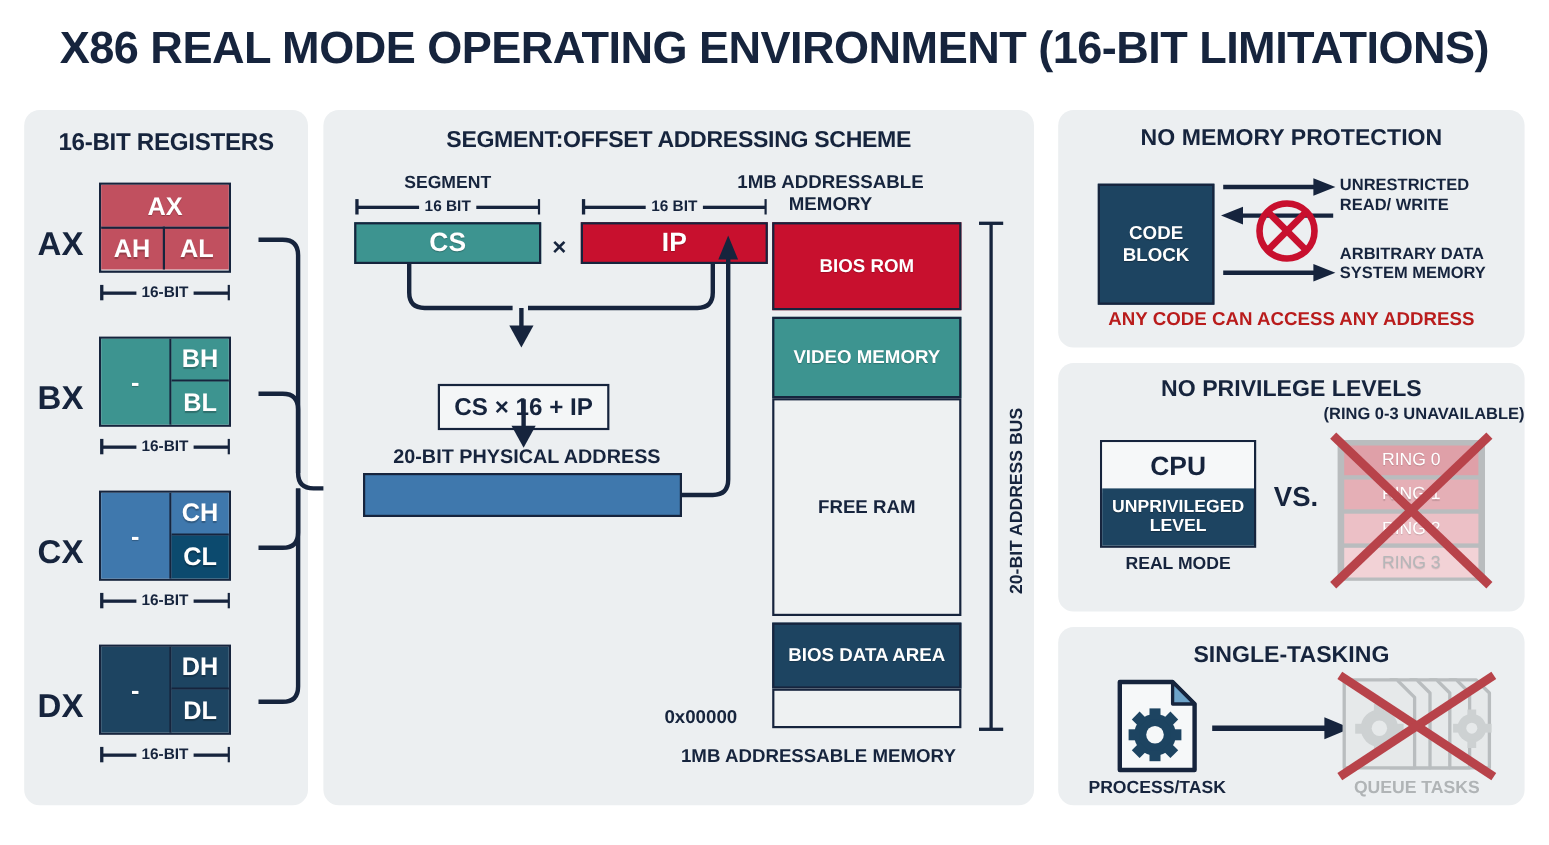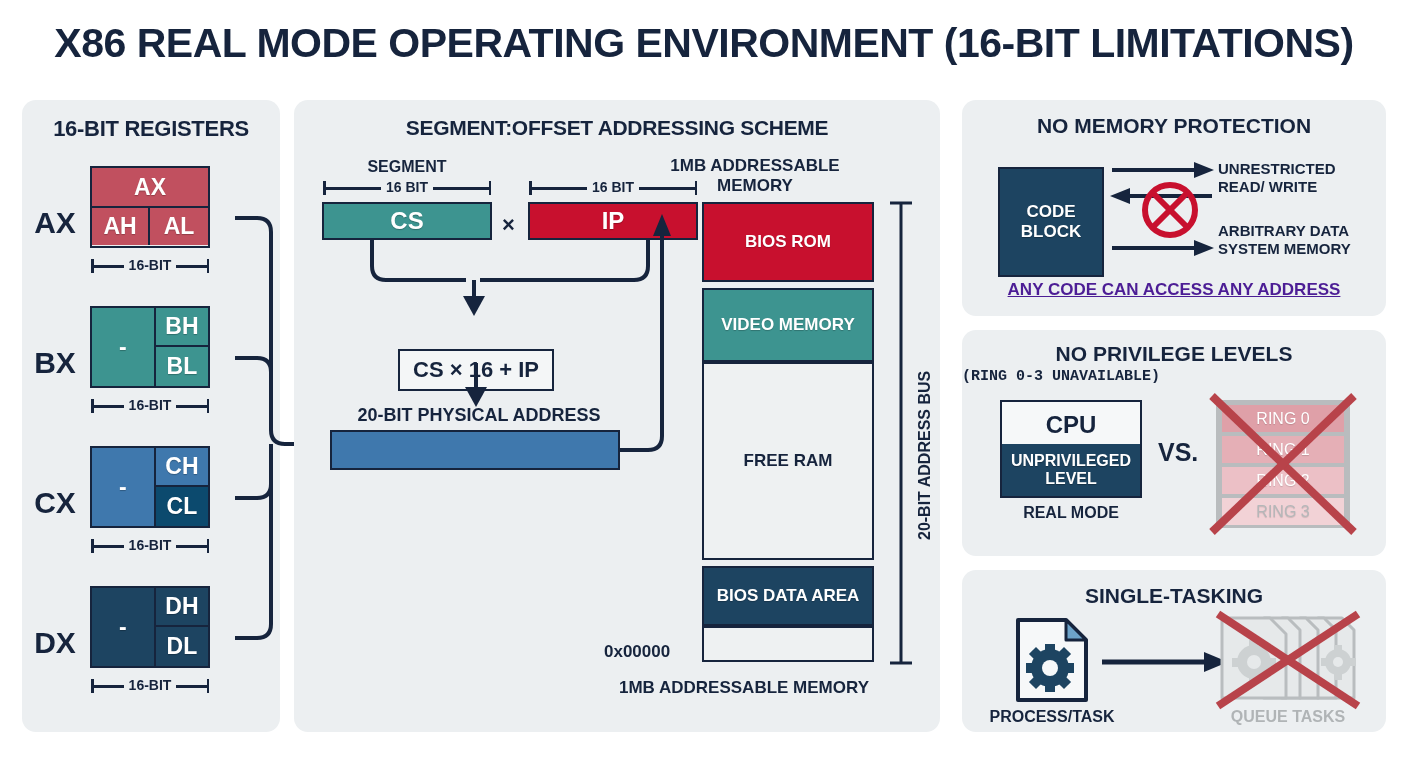--- a/index.html
+++ b/index.html
@@ -113,36 +113,36 @@
     white-space: nowrap;
   }
 
   
   #panel-mem { left: 962px; top: 100px; width: 424px; height: 216px; }
   #panel-priv { left: 962px; top: 330px; width: 424px; height: 226px; }
   #panel-task { left: 962px; top: 570px; width: 424px; height: 162px; }
 
   #mem-title { top: 14px; font-size: 21px; }
   #priv-title { top: 12px; font-size: 21px; }
-  #priv-sub { position:absolute; top: 38px; width:100%; text-align:left; font-size: 15px; font-weight: bold; color:#16243d;font-family:Liberation Mono, monospace;}
+  #priv-sub { position:absolute; top: 38px; width:100%; text-align:right; font-size: 15px; font-weight: bold; color:#16243d;}
   #task-title { top: 14px; font-size: 21px; }
 
   .code-block {
     position: absolute; border: 2.5px solid #16243d; background: #1d4461;
     display: flex; flex-direction: column; align-items: center; justify-content: center;
     color: #fff; font-size: 17px; font-weight: bold; line-height: 1.15;
     text-shadow: 0 1px 1px rgba(0,0,0,.3);
     margin-top: 15px;
   }
   .arrow-text {
     position: absolute; font-size: 15px; font-weight: bold; color: #16243d; line-height: 1.2;
   }
   .caption {
     position: absolute; width: 100%; text-align: center;
-    font-size: 17px; font-weight: bold; color: #4c1d95; text-decoration: underline;
+    font-size: 17px; font-weight: bold; color: #b91c1c;
   }
   .cpu-box {
     position: absolute; border: 2.5px solid #16243d;
   }
   .cpu-top {
     position: absolute; left:0; top:0; width: 100%; height: 46px; background: #f6f8f9;
     display:flex; align-items:center; justify-content:center;
     font-size: 24px; font-weight: bold; color: #16243d;
   }
   .cpu-bot {

